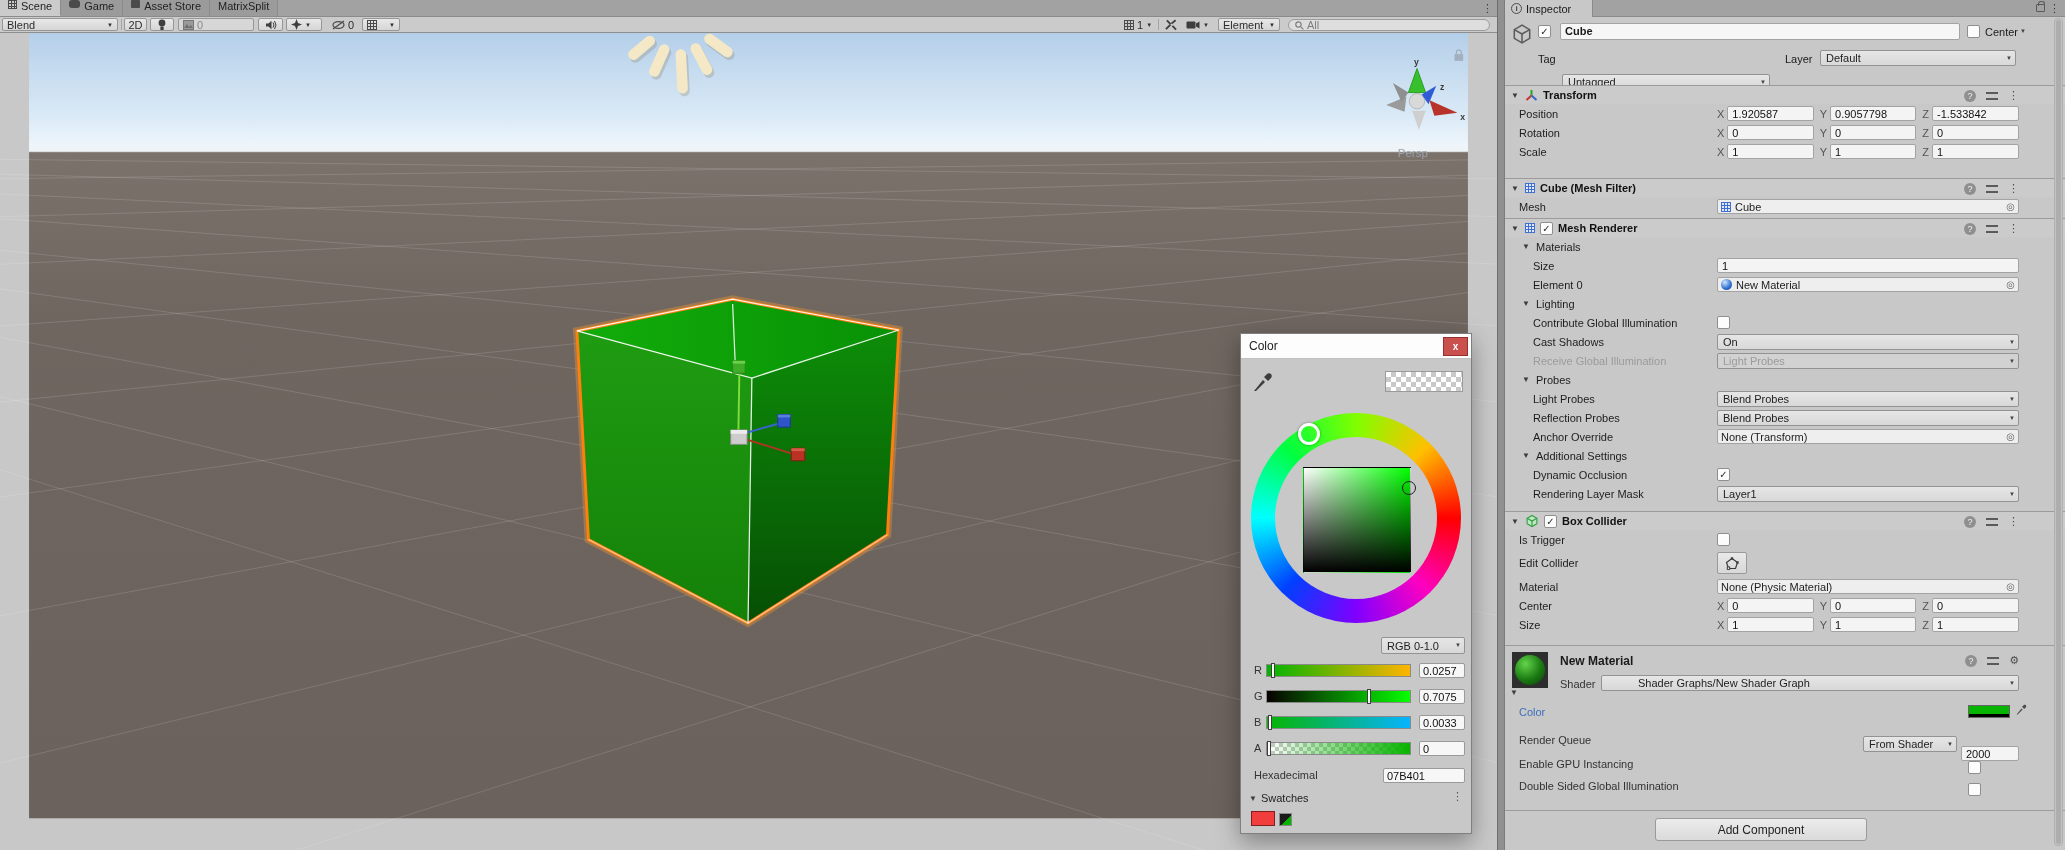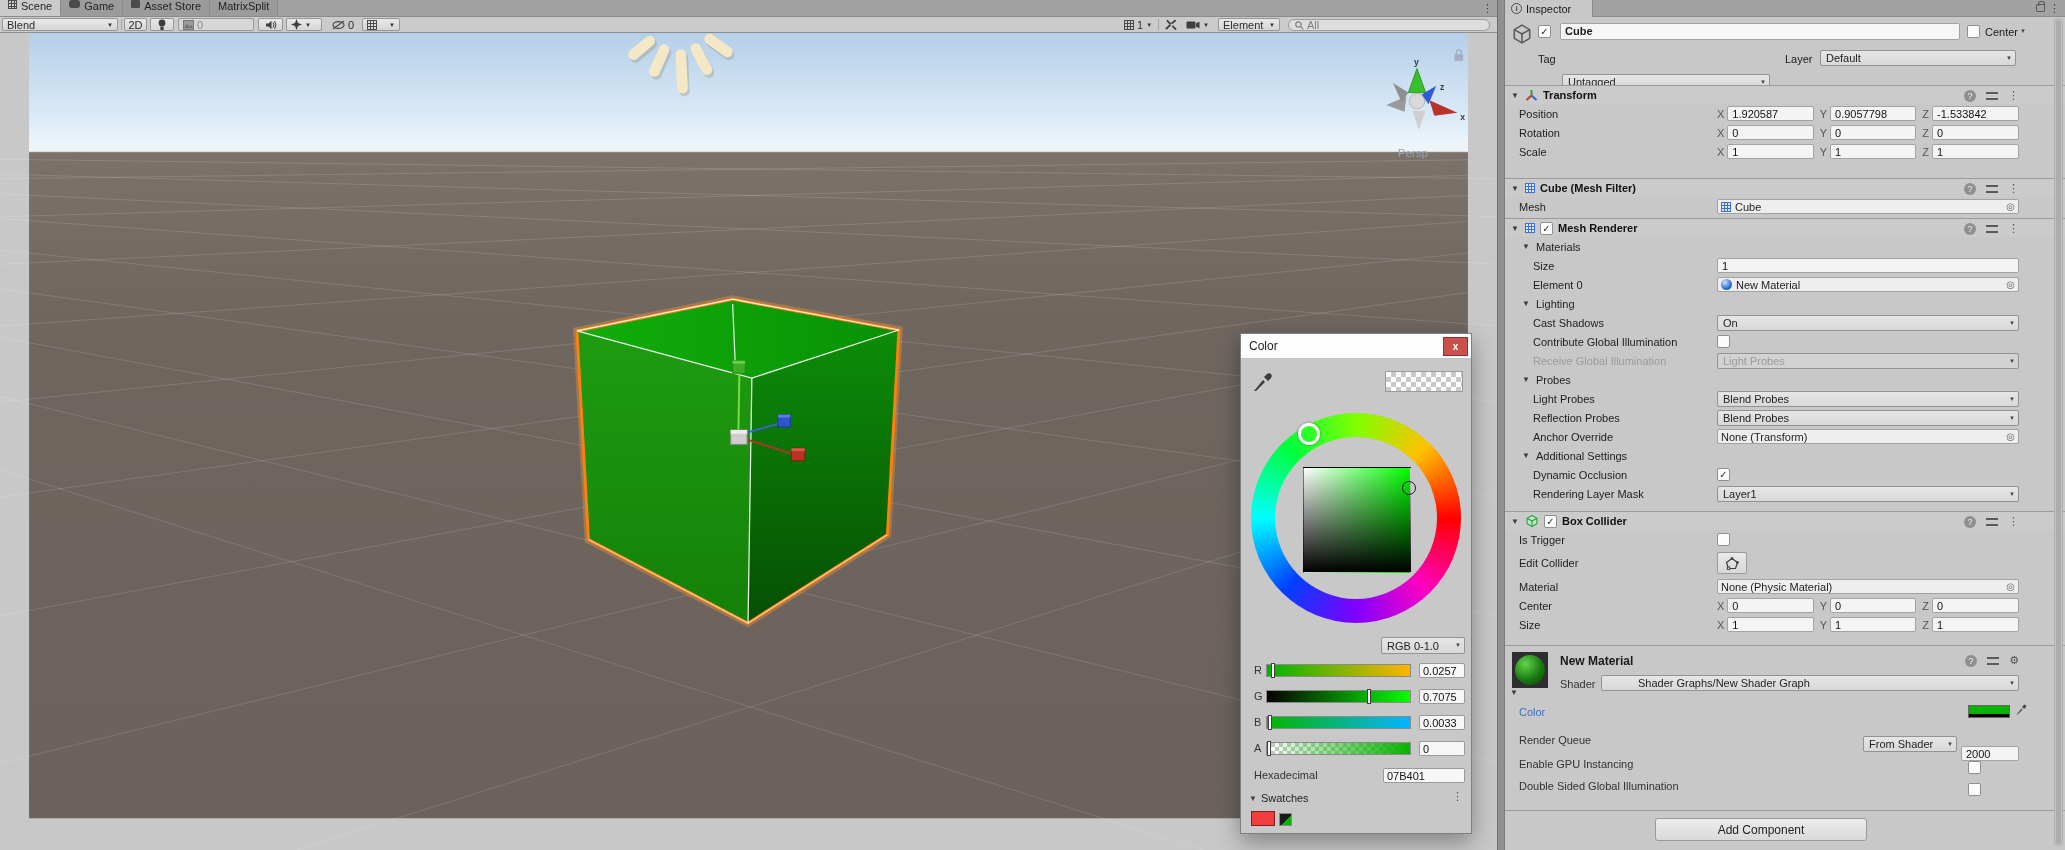--- a/index.html
+++ b/index.html
@@ -589,31 +589,31 @@
         </div>
           </div>
       </div>
       <div class="row">
           <span class="grp">
             <span class="fold">▼</span>
             <span>Lighting</span>
           </span>
         </div>
       <div class="row">
+        <span class="lbl2">Contribute Global Illumination</span>
+        <div class="ctrl">
+            <div class="cb"></div>
+          </div>
+      </div>
+      <div class="row">
         <span class="lbl2">Cast Shadows</span>
         <div class="ctrl">
             <div class="dd grow">
               <span>On</span>
             </div>
-          </div>
-      </div>
-      <div class="row">
-        <span class="lbl2">Contribute Global Illumination</span>
-        <div class="ctrl">
-            <div class="cb"></div>
           </div>
       </div>
       <div class="row dis">
         <span class="lbl2">Receive Global Illumination</span>
         <div class="ctrl">
             <div class="dd grow dis">
               <span>Light Probes</span>
             </div>
           </div>
       </div>

